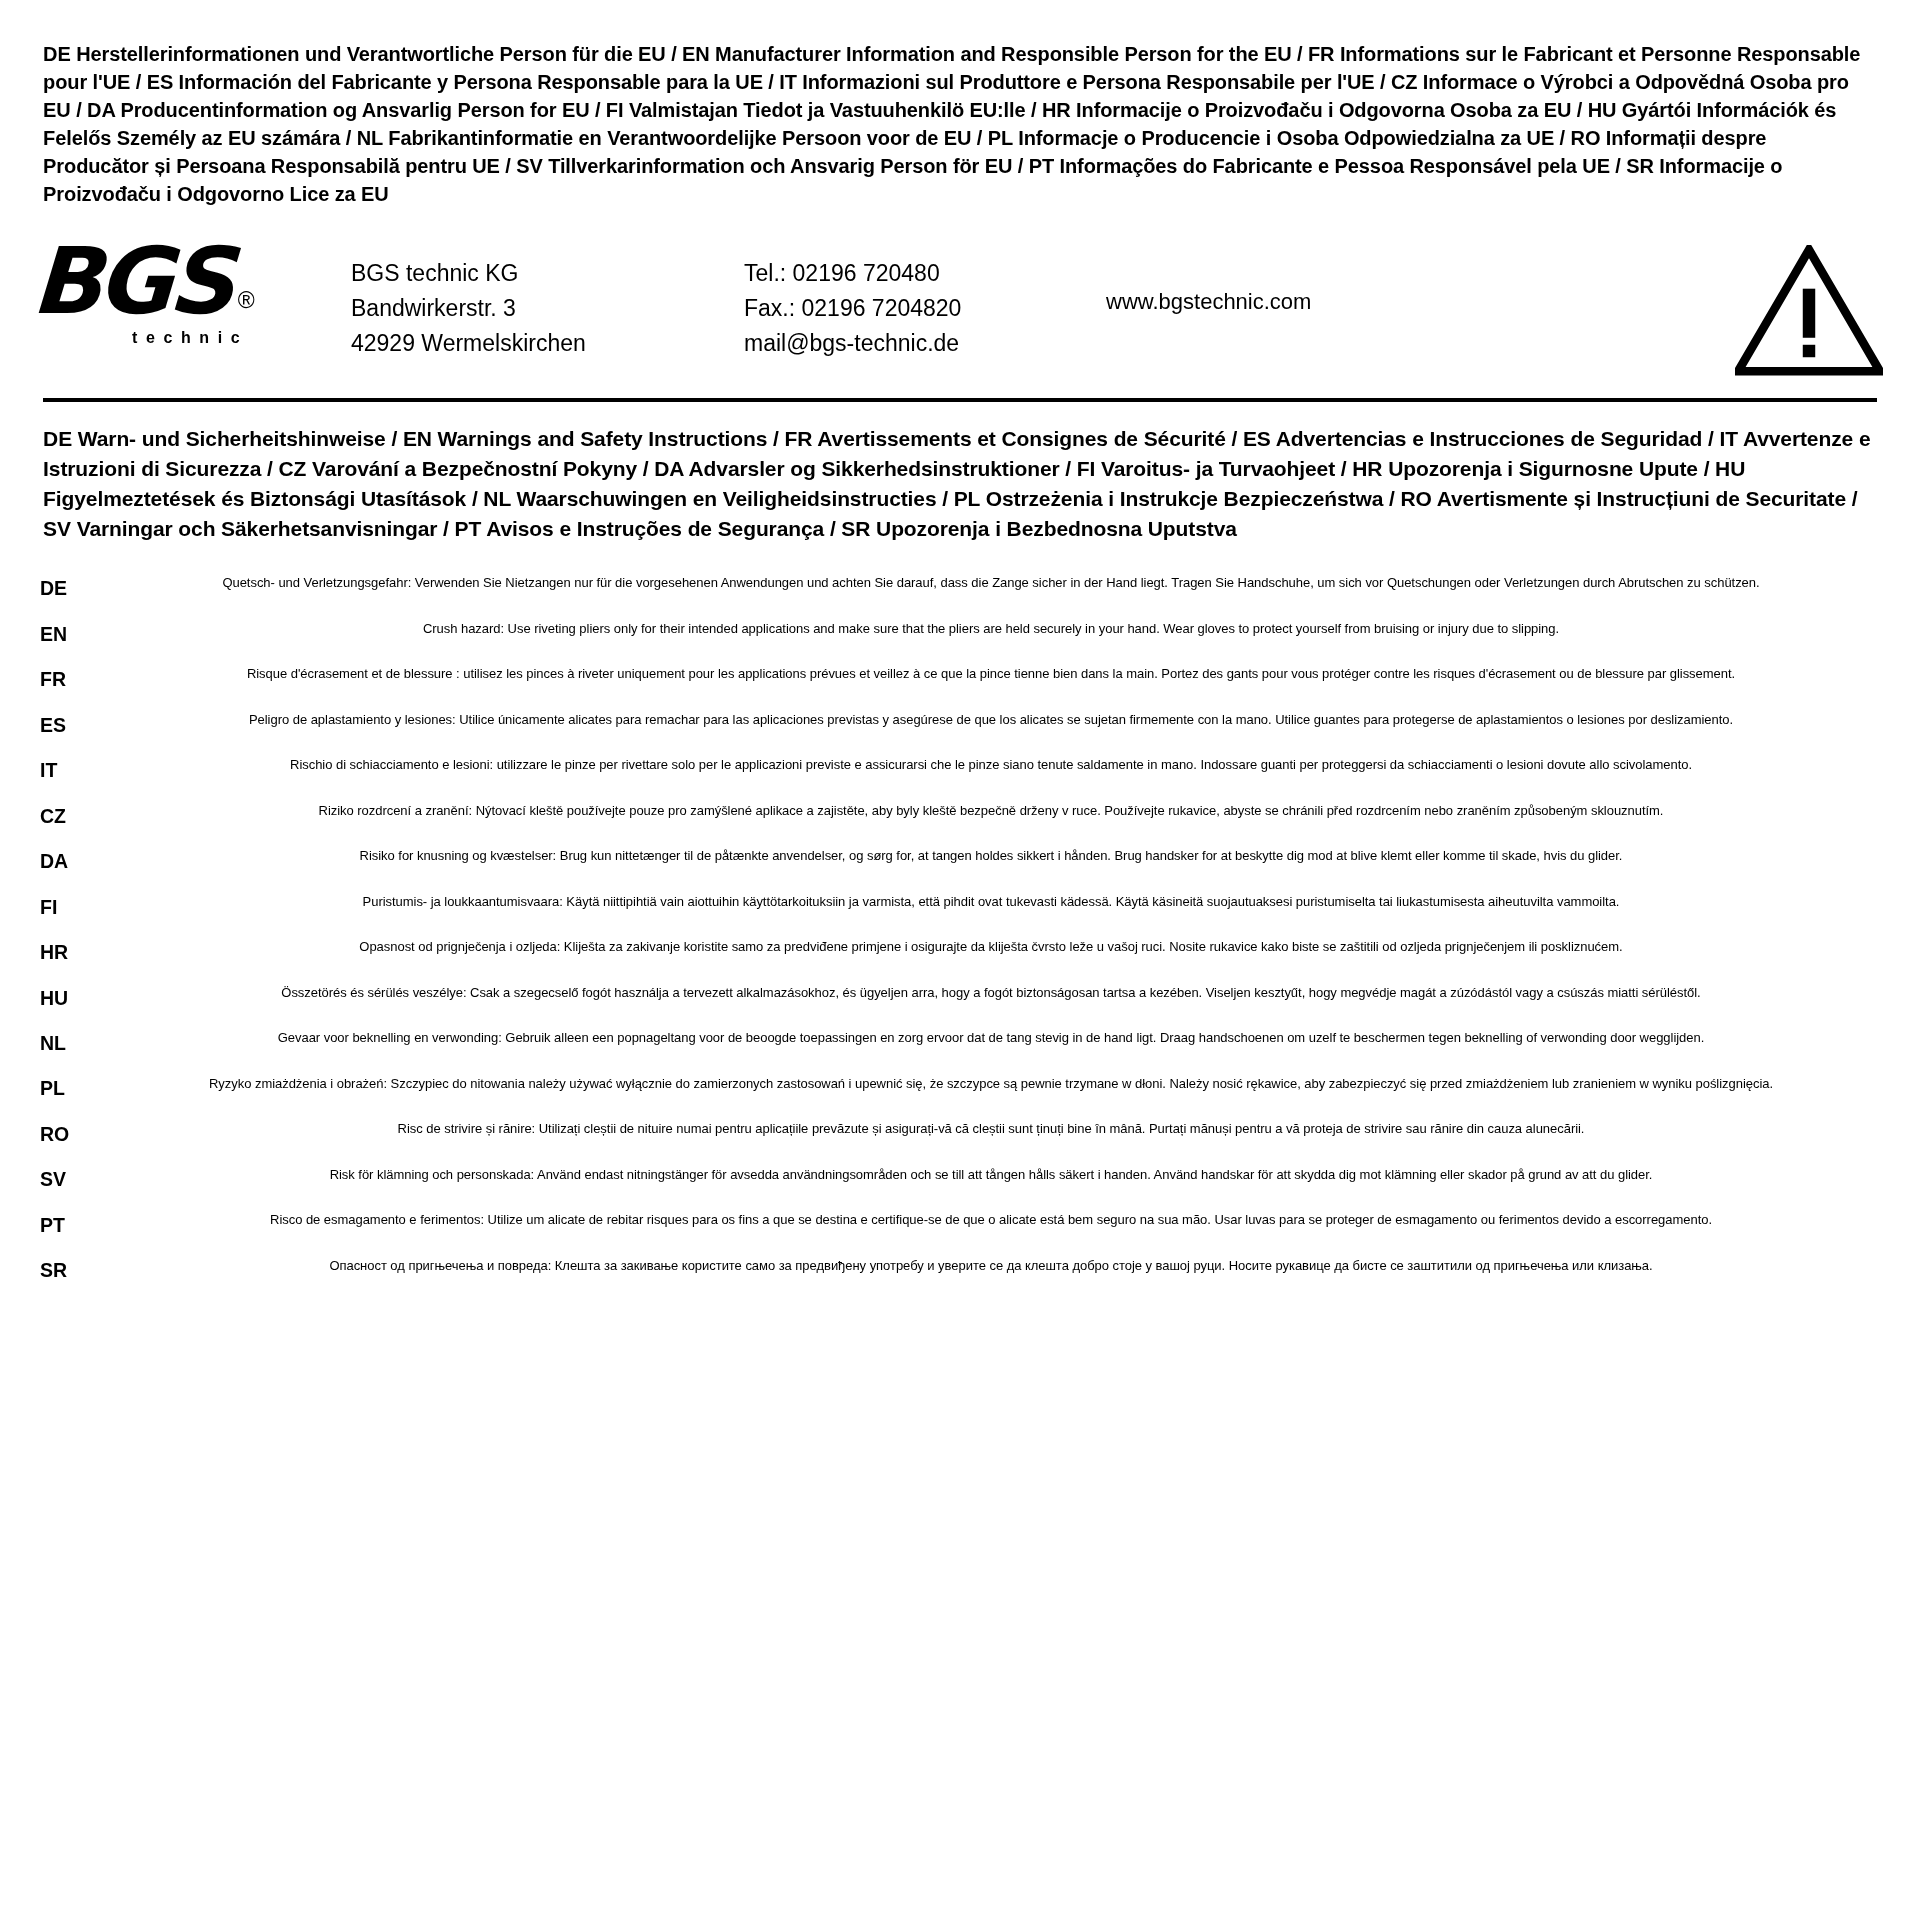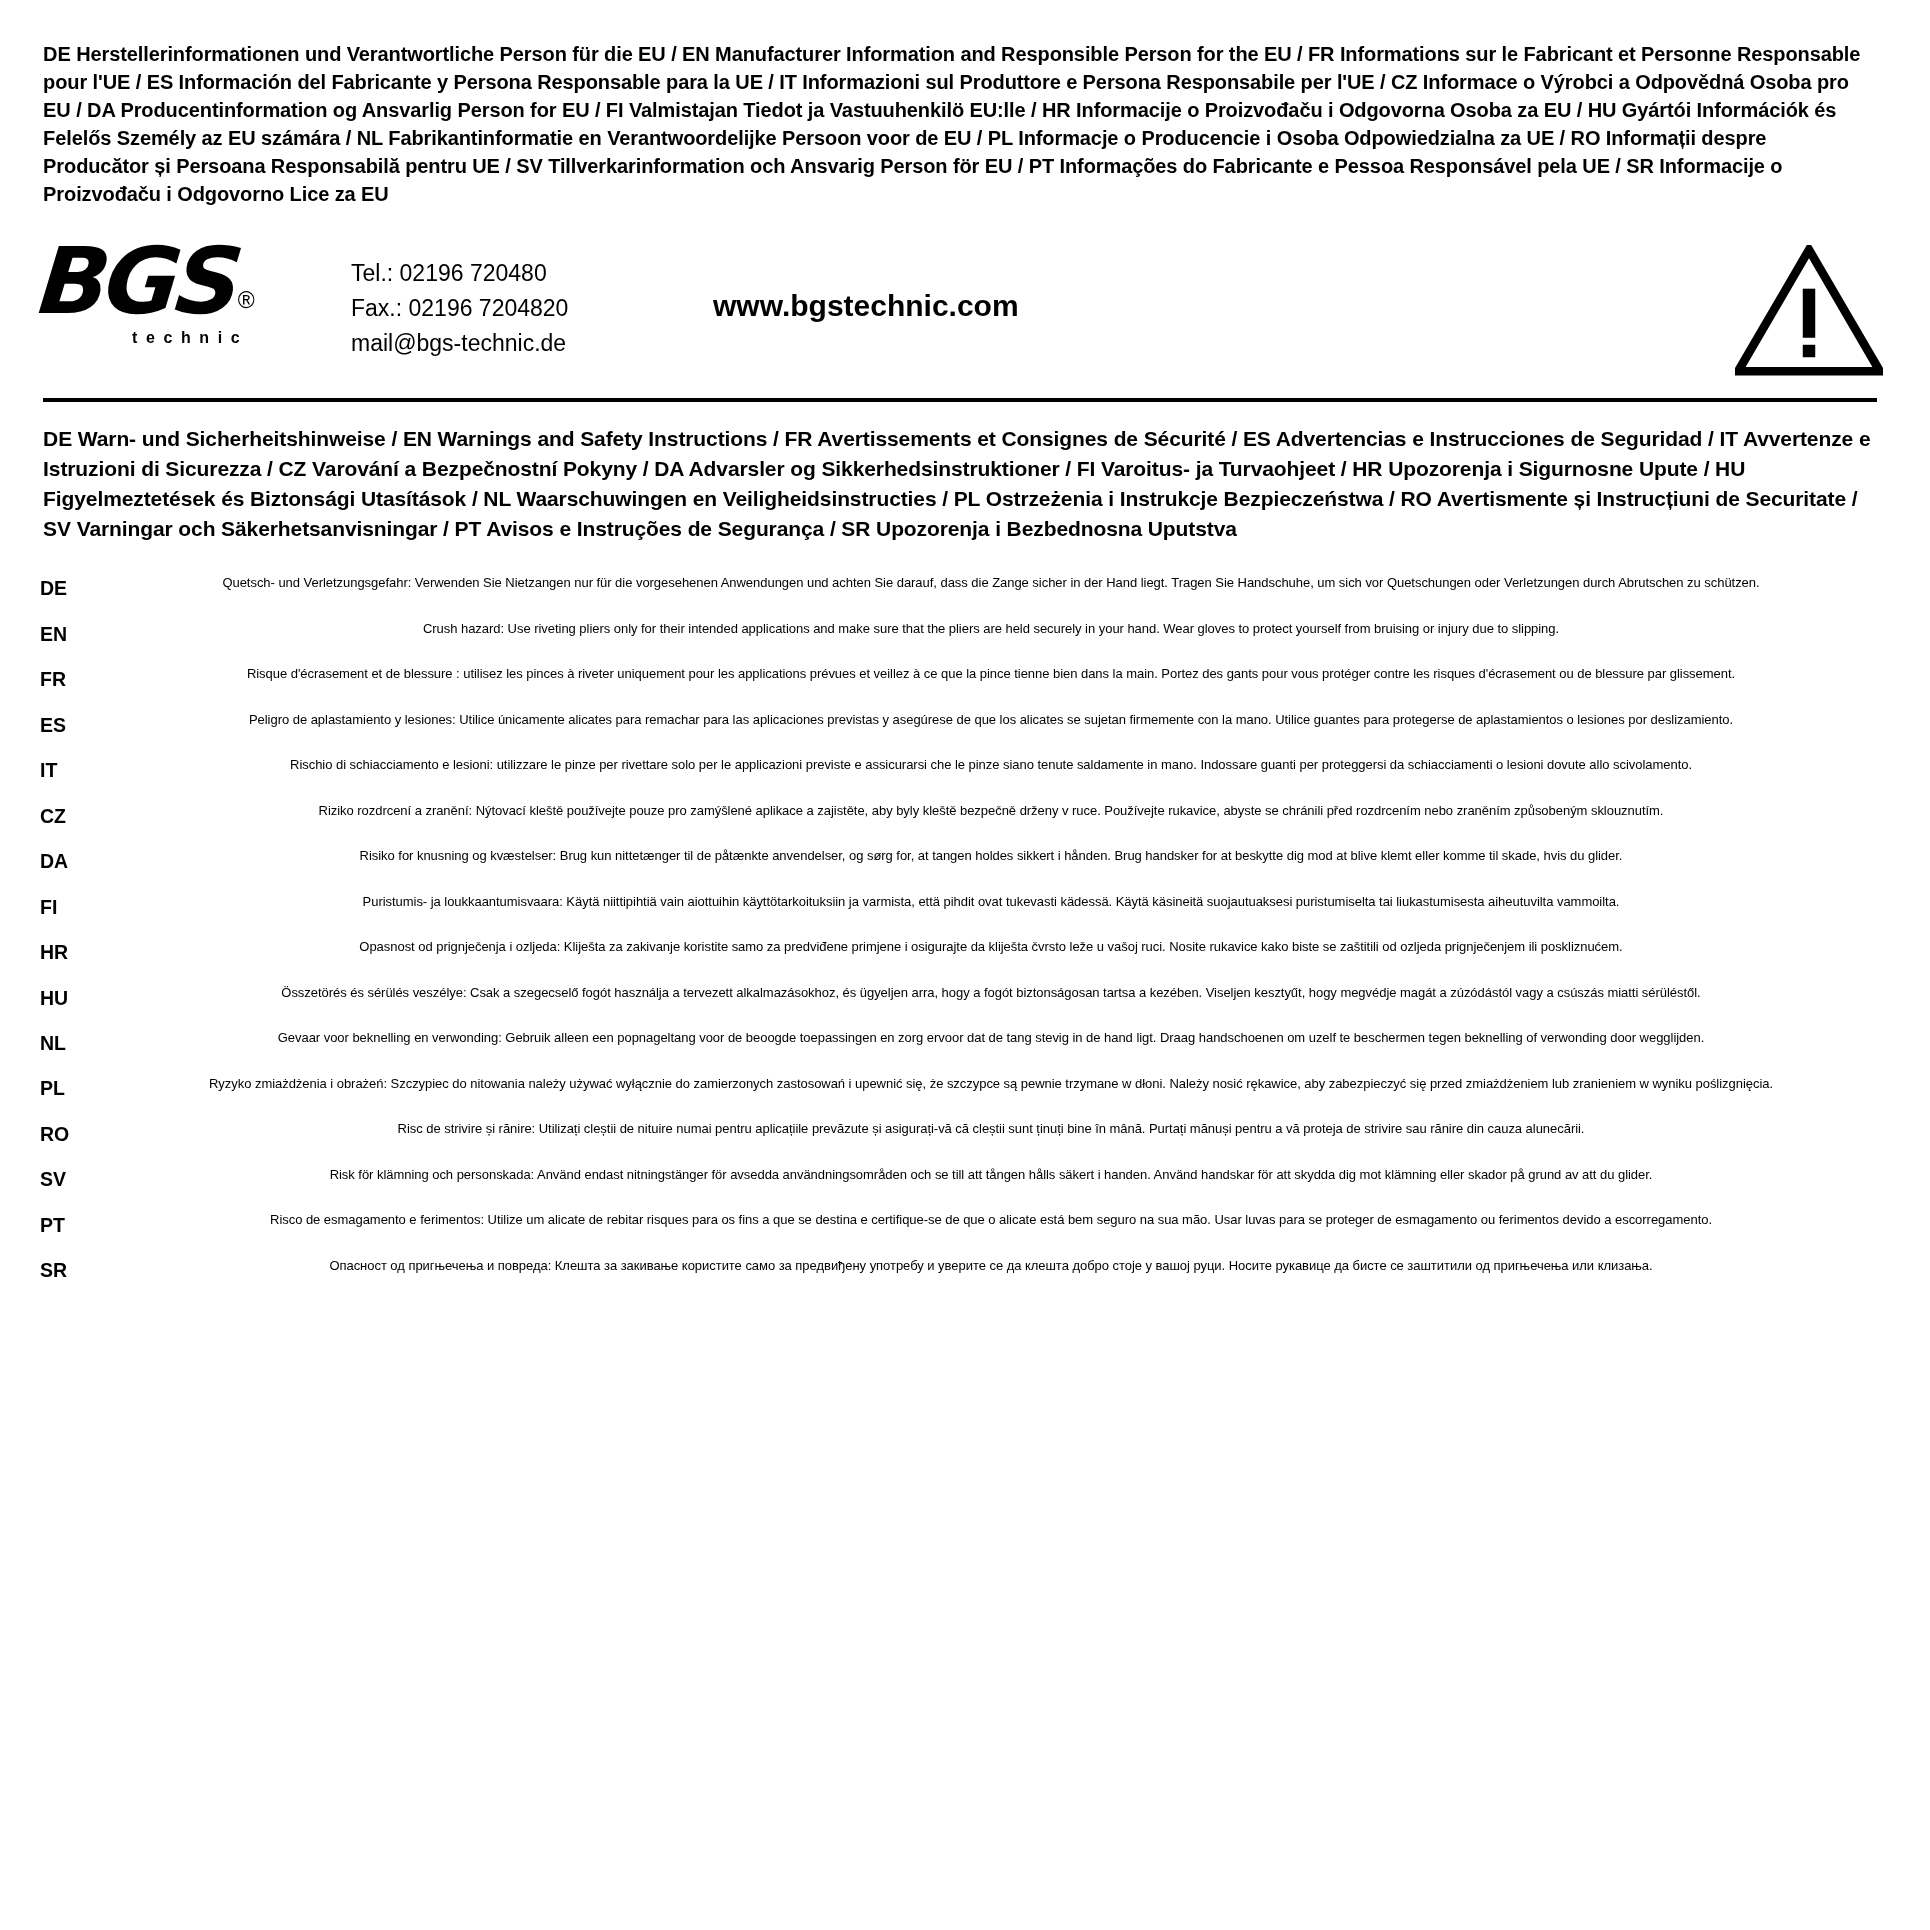--- a/index.html
+++ b/index.html
@@ -81,22 +81,22 @@
     padding-top: 28px;
   }
   .contact {
     flex: 0 0 327px;
     font-size: 23px;
     line-height: 1.52;
     padding-top: 28px;
   }
   .website {
     flex: 1 1 auto;
-    font-size: 30px;
-    font-weight: bold;
+    font-size: 22px;
+    font-weight: normal;
     padding-top: 61px;
     text-align: left;
     padding-left: 35px;
     white-space: nowrap;
   }
   .warn-triangle {
     flex: 0 0 148px;
     padding-top: 17px;
     margin-left: 15.6px;
   }
@@ -151,20 +151,25 @@
 
   <div class="company-block">
 
     <div class="logo">
       <div>
         <span class="logo-bgs">BGS</span><span class="logo-reg">®</span>
       </div>
       <div class="logo-technic">technic</div>
     </div>
 
+    <div class="addr">
+      <div>BGS technic KG</div>
+      <div>Bandwirkerstr. 3</div>
+      <div>42929 Wermelskirchen</div>
+    </div>
 
     <div class="contact">
       <div>Tel.: 02196 720480</div>
       <div>Fax.: 02196 7204820</div>
       <div>mail@bgs-technic.de</div>
     </div>
 
     <div class="website">www.bgstechnic.com</div>
 
     <div class="warn-triangle">

